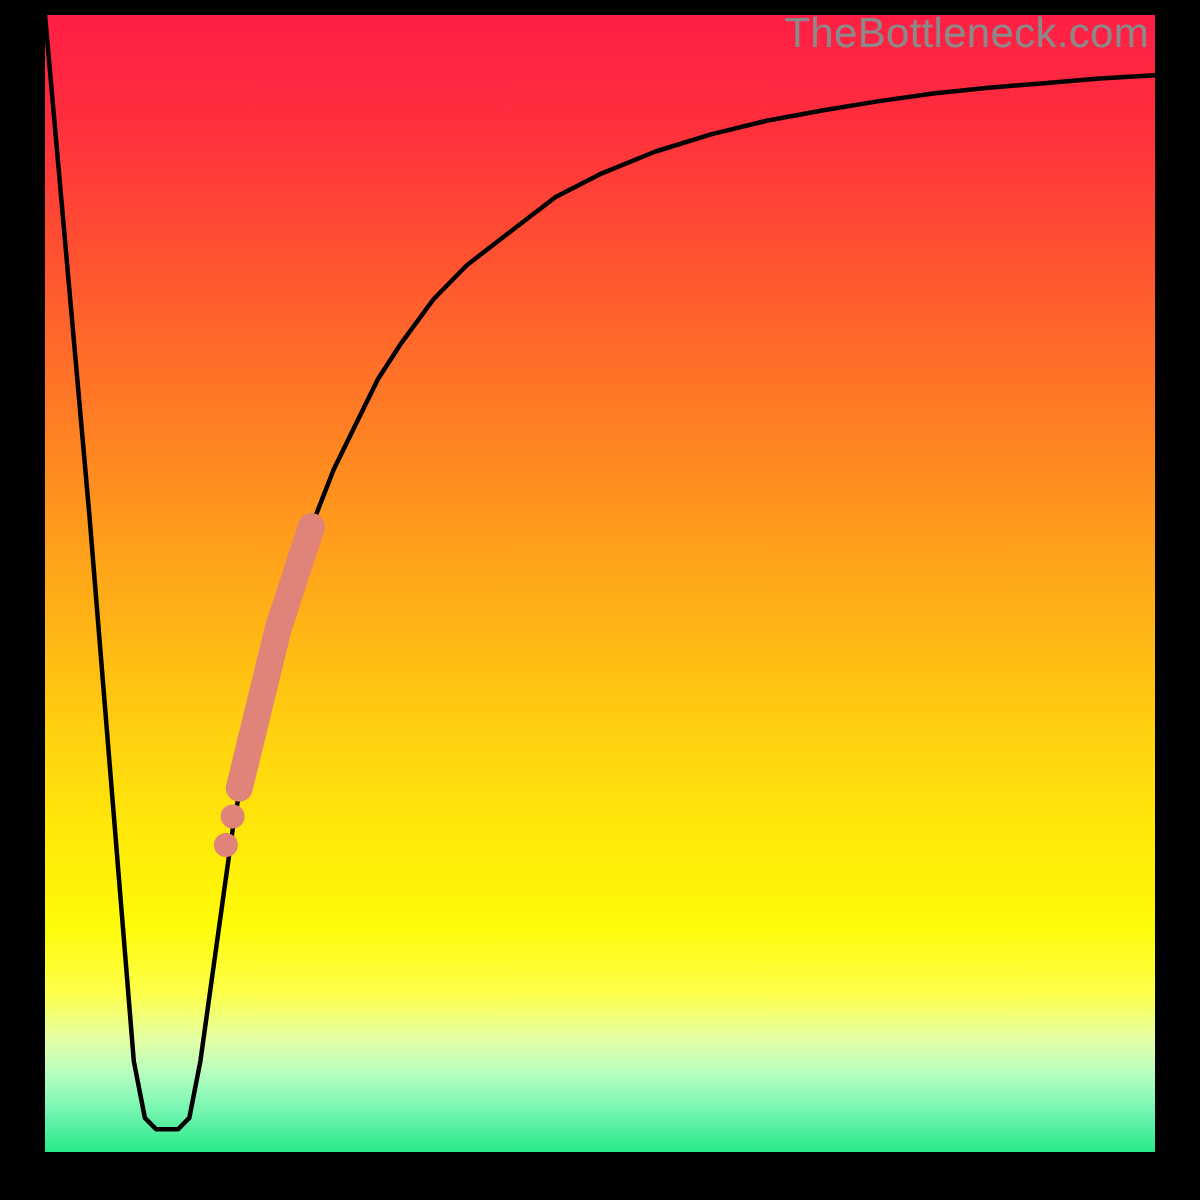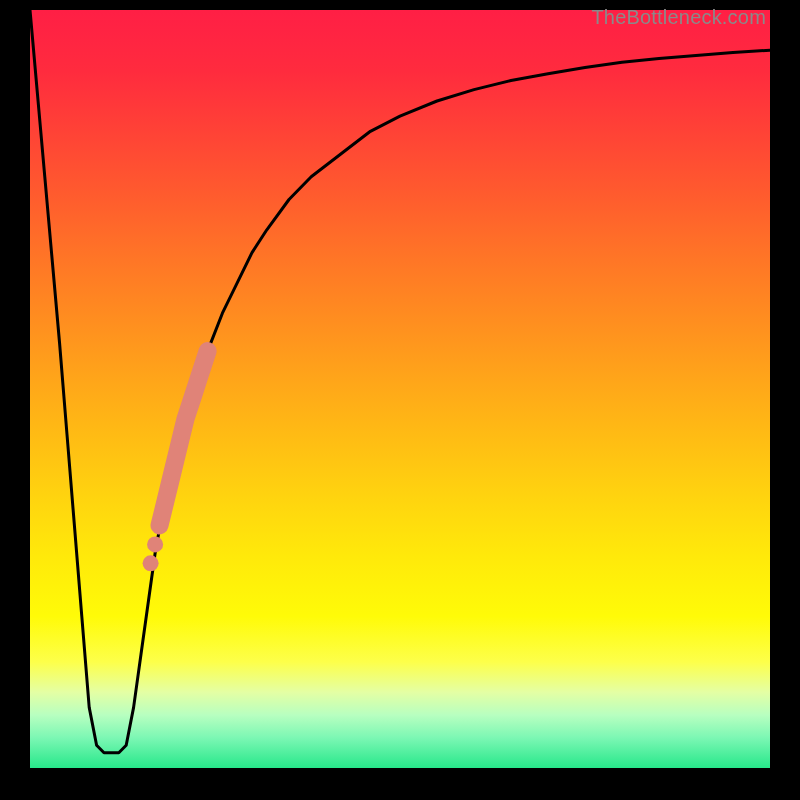--- a/index.html
+++ b/index.html
@@ -16,21 +16,21 @@
     #ffbb14 56%,
     #ffd30f 64%,
     #ffe90a 72%,
     #fffb08 80%,
     #fdff4a 86%,
     #e4ffa4 90%,
     #b8ffc0 93%,
     #7cf7b4 96%,
     #27e88a 100%)}
   svg.curve{position:absolute;inset:0;width:100%;height:100%}
-  .watermark{position:absolute;top:6px;right:34px;font-size:20px;color:#8a8a8a;letter-spacing:.2px}
+  .watermark{position:absolute;top:6px;right:34px;font-size:28px;color:#8a8a8a;letter-spacing:.2px}
 </style>
 </head>
 <body>
 
 <div class="frame">
   <div class="plot-area">
     <div class="gradient"></div>
     <svg class="curve" viewBox="0 0 740 758" preserveAspectRatio="none">
       <path id="main-curve" fill="none" stroke="#000" stroke-width="3" stroke-linejoin="round" stroke-linecap="round" d="M0.0 0.0 L14.8 166.8 L29.6 333.5 L37.0 424.5 L44.4 515.4 L51.8 606.4 L59.2 697.4 L66.6 735.3 L74.0 742.8 L81.4 742.8 L88.8 742.8 L96.2 735.3 L103.6 697.4 L111.0 644.3 L118.4 591.2 L125.8 538.2 L133.2 500.3 L140.6 470.0 L148.0 439.6 L162.8 386.6 L177.6 341.1 L192.4 303.2 L207.2 272.9 L222.0 242.6 L236.8 219.8 L259.0 189.5 L281.2 166.8 L310.8 144.0 L340.4 121.3 L370.0 106.1 L407.0 91.0 L444.0 79.6 L481.0 70.5 L518.0 63.7 L555.0 57.6 L592.0 52.3 L629.0 48.5 L666.0 45.5 L703.0 42.4 L740.0 40.2"></path>
       <path id="marker-thick" fill="none" stroke="#e08378" stroke-width="18" stroke-linecap="round" d="M129.5 515.4 L133.2 500.3 L140.6 470.0 L148.0 439.6 L155.4 409.3 L162.8 386.6 L170.2 363.8 L177.6 341.1"></path>

